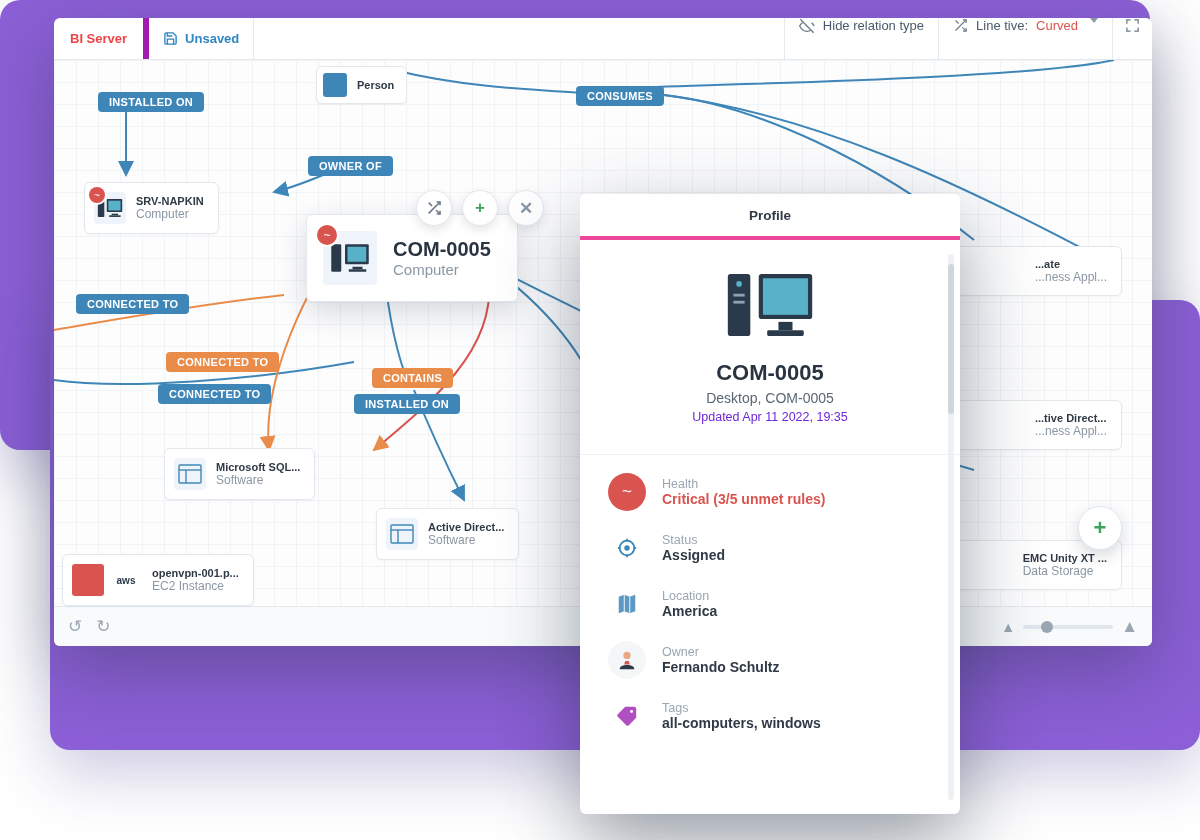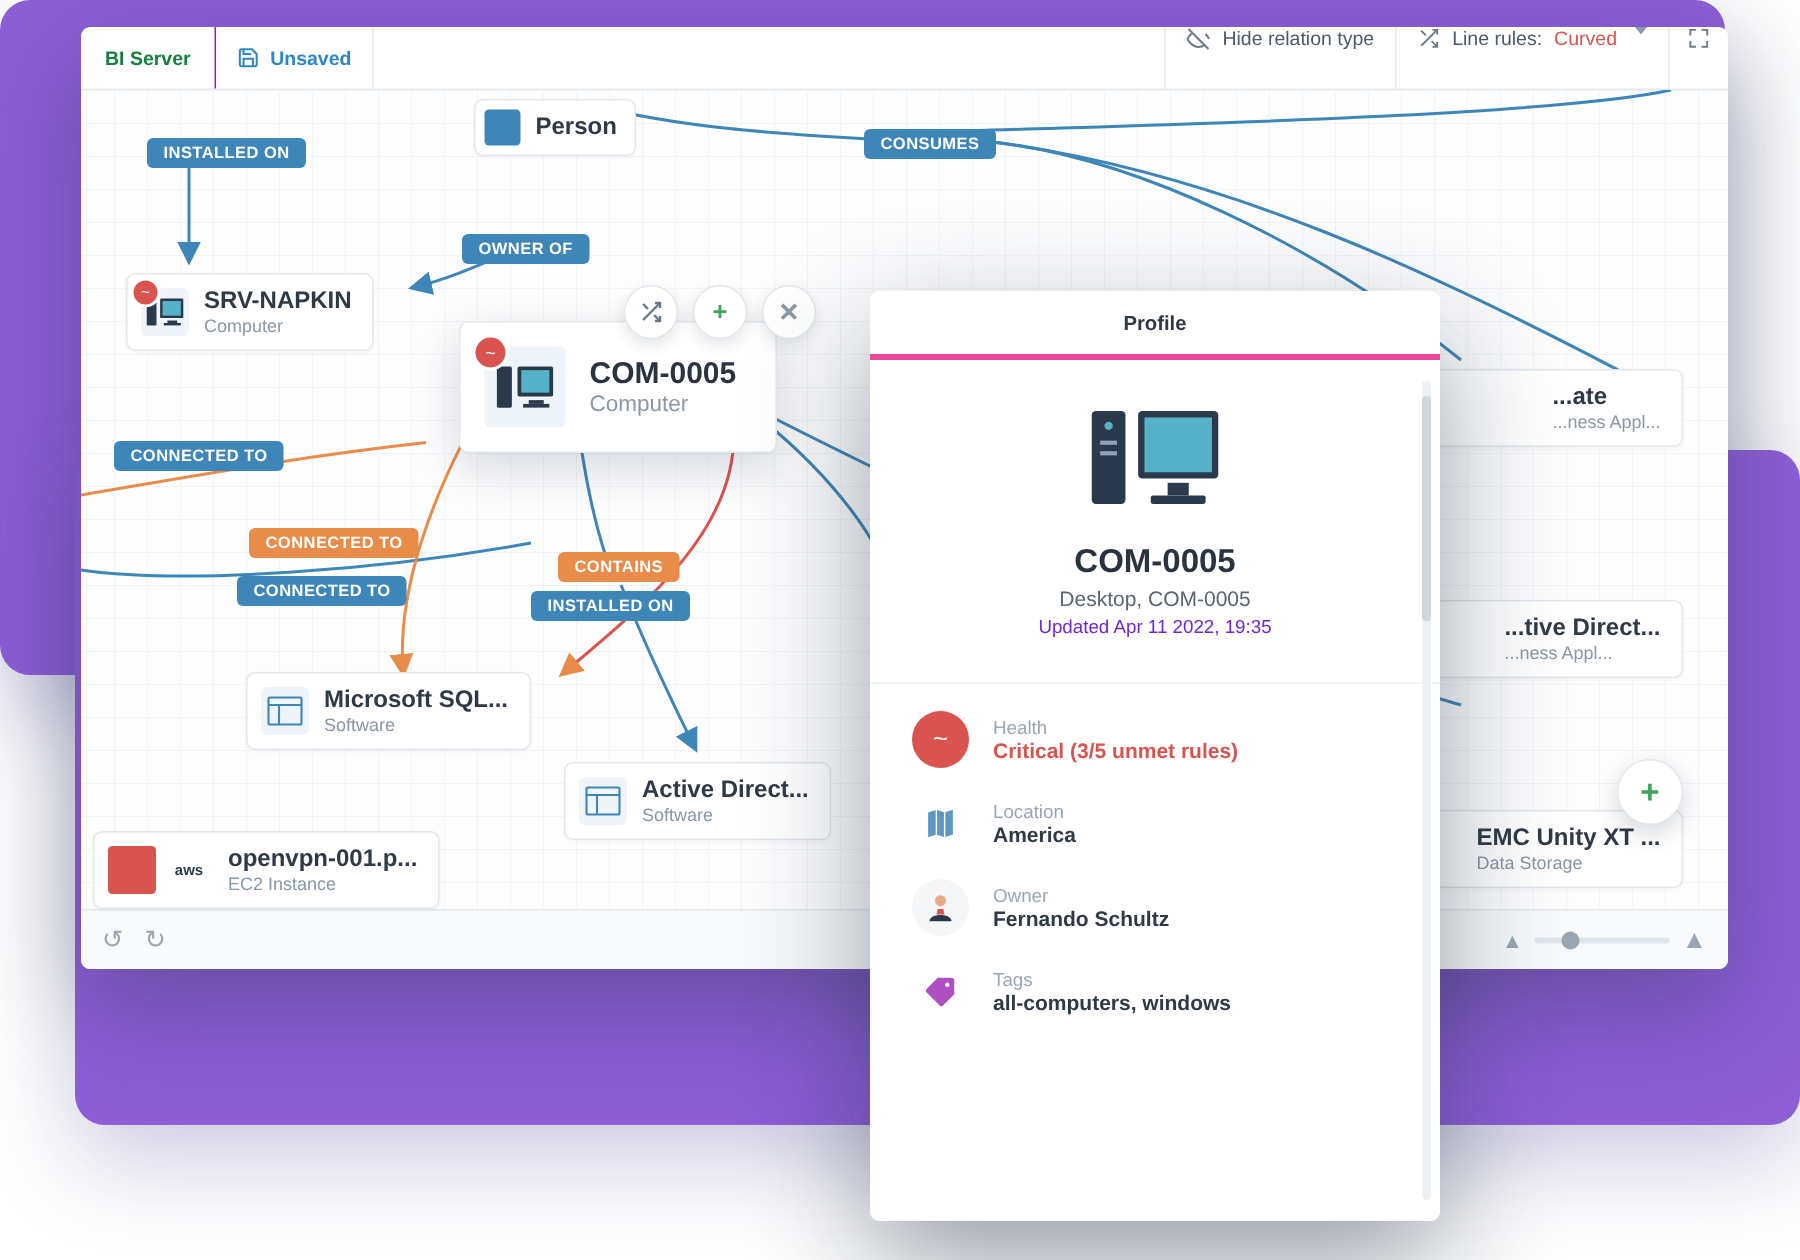--- a/index.html
+++ b/index.html
@@ -30,22 +30,22 @@
 
   
   .toolbar {
     height: 42px; flex: 0 0 42px;
     border-bottom: 1px solid #e4e9ee;
     display: flex; align-items: stretch;
     font-size: 13px; color: #3c4a59;
   }
   .toolbar .tab {
     padding: 12px 16px; display: flex; align-items: center;
-    border-right: 1px solid #a21caf;
-    font-weight: 600; color: #15803d;
+    border-right: 6px solid #a21caf;
+    font-weight: 600; color: #ef4444;
   }
   .toolbar .unsaved {
     padding: 0 14px; display: flex; align-items: center; gap: 7px;
     border-right: 1px solid #e4e9ee;
     color: #2f86c4; font-weight: 600;
   }
   .toolbar .spacer { flex: 1; }
   .toolbar .btn {
     padding: 0 14px; display: flex; align-items: flex-start; gap: 8px;
     border-left: 1px solid #e4e9ee;
@@ -90,21 +90,21 @@
     padding: 9px 14px 9px 9px;
     display: flex; align-items: center; gap: 10px;
     box-shadow: 0 1px 3px rgba(0,0,0,.04);
     min-height: 50px;
   }
   .node .ico {
     width: 32px; height: 32px; border-radius: 4px;
     background: #eef4f9; display:flex;align-items:center;justify-content:center;
     font-size: 15px;
   }
-  .node .txt .title { font-size: 16px; font-weight: 700; color: #2f3a46; white-space:nowrap; }
+  .node .txt .title { font-size: 11px; font-weight: 700; color: #2f3a46; white-space:nowrap; }
   .node .txt .sub   { font-size: 12px; color: #8a97a4; white-space:nowrap; }
 
   .node.big {
     padding: 16px 26px 16px 16px;
     box-shadow: 0 10px 30px rgba(31,45,61,.18);
     gap: 16px;
   }
   .node.big .ico { width: 54px; height: 54px; font-size: 20px; position:relative; }
   .node.big .txt .title { font-size: 20px; color: #2a3440; }
   .node.big .txt .sub   { font-size: 15px; color: #8a97a4; }
@@ -218,21 +218,21 @@
       <span>Hide relation type</span>
     </div>
     <div class="btn">
       <svg class="svg" width="15" height="15" viewBox="0 0 24 24" fill="none" stroke="#6b7a89" stroke-width="2">
           <polyline points="16 3 21 3 21 8"></polyline>
           <line x1="4" y1="20" x2="21" y2="3"></line>
           <polyline points="21 16 21 21 16 21"></polyline>
           <line x1="15" y1="15" x2="21" y2="21"></line>
           <line x1="4" y1="4" x2="9" y2="9"></line>
         </svg>
-      <span>Line rules:</span>
+      <span>Line tive:</span>
       <span class="accent">Curved</span>
       <span class="chev"></span>
     </div>
     <div class="btn iconbtn">
       <svg class="svg" width="15" height="15" viewBox="0 0 24 24" fill="none" stroke="#6b7a89" stroke-width="2">
           <polyline points="15 3 21 3 21 9"></polyline>
           <polyline points="9 21 3 21 3 15"></polyline>
           <polyline points="3 9 3 3 9 3"></polyline>
           <polyline points="21 15 21 21 15 21"></polyline>
         </svg>
@@ -433,20 +433,36 @@
     <hr class="phr">
 
     <div class="prow">
       <div class="pico" style="background:#d9534f;color:#fff;">~</div>
       <div>
         <div class="plbl">Health</div>
         <div class="pval red">Critical (3/5 unmet rules)</div>
       </div>
     </div>
 
+    <div class="prow">
+      <div class="pico" style="color:#3f86b8;">
+        <svg width="22" height="22" viewBox="0 0 24 24" fill="none" stroke="#3f86b8" stroke-width="2">
+            <circle cx="12" cy="12" r="8"></circle>
+            <circle cx="12" cy="12" r="2" fill="#3f86b8"></circle>
+            <line x1="12" y1="2" x2="12" y2="5"></line>
+            <line x1="12" y1="19" x2="12" y2="22"></line>
+            <line x1="2" y1="12" x2="5" y2="12"></line>
+            <line x1="19" y1="12" x2="22" y2="12"></line>
+          </svg>
+      </div>
+      <div>
+        <div class="plbl">Status</div>
+        <div class="pval">Assigned</div>
+      </div>
+    </div>
 
     <div class="prow">
       <div class="pico">
         <svg width="22" height="22" viewBox="0 0 24 24" fill="#3f86b8">
             <path d="M3 4 L9 2 L15 4 L21 2 V20 L15 22 L9 20 L3 22 Z" opacity=".85"></path>
             <path d="M9 2 V20 M15 4 V22" stroke="#fff" stroke-width="1"></path>
           </svg>
       </div>
       <div>
         <div class="plbl">Location</div>

